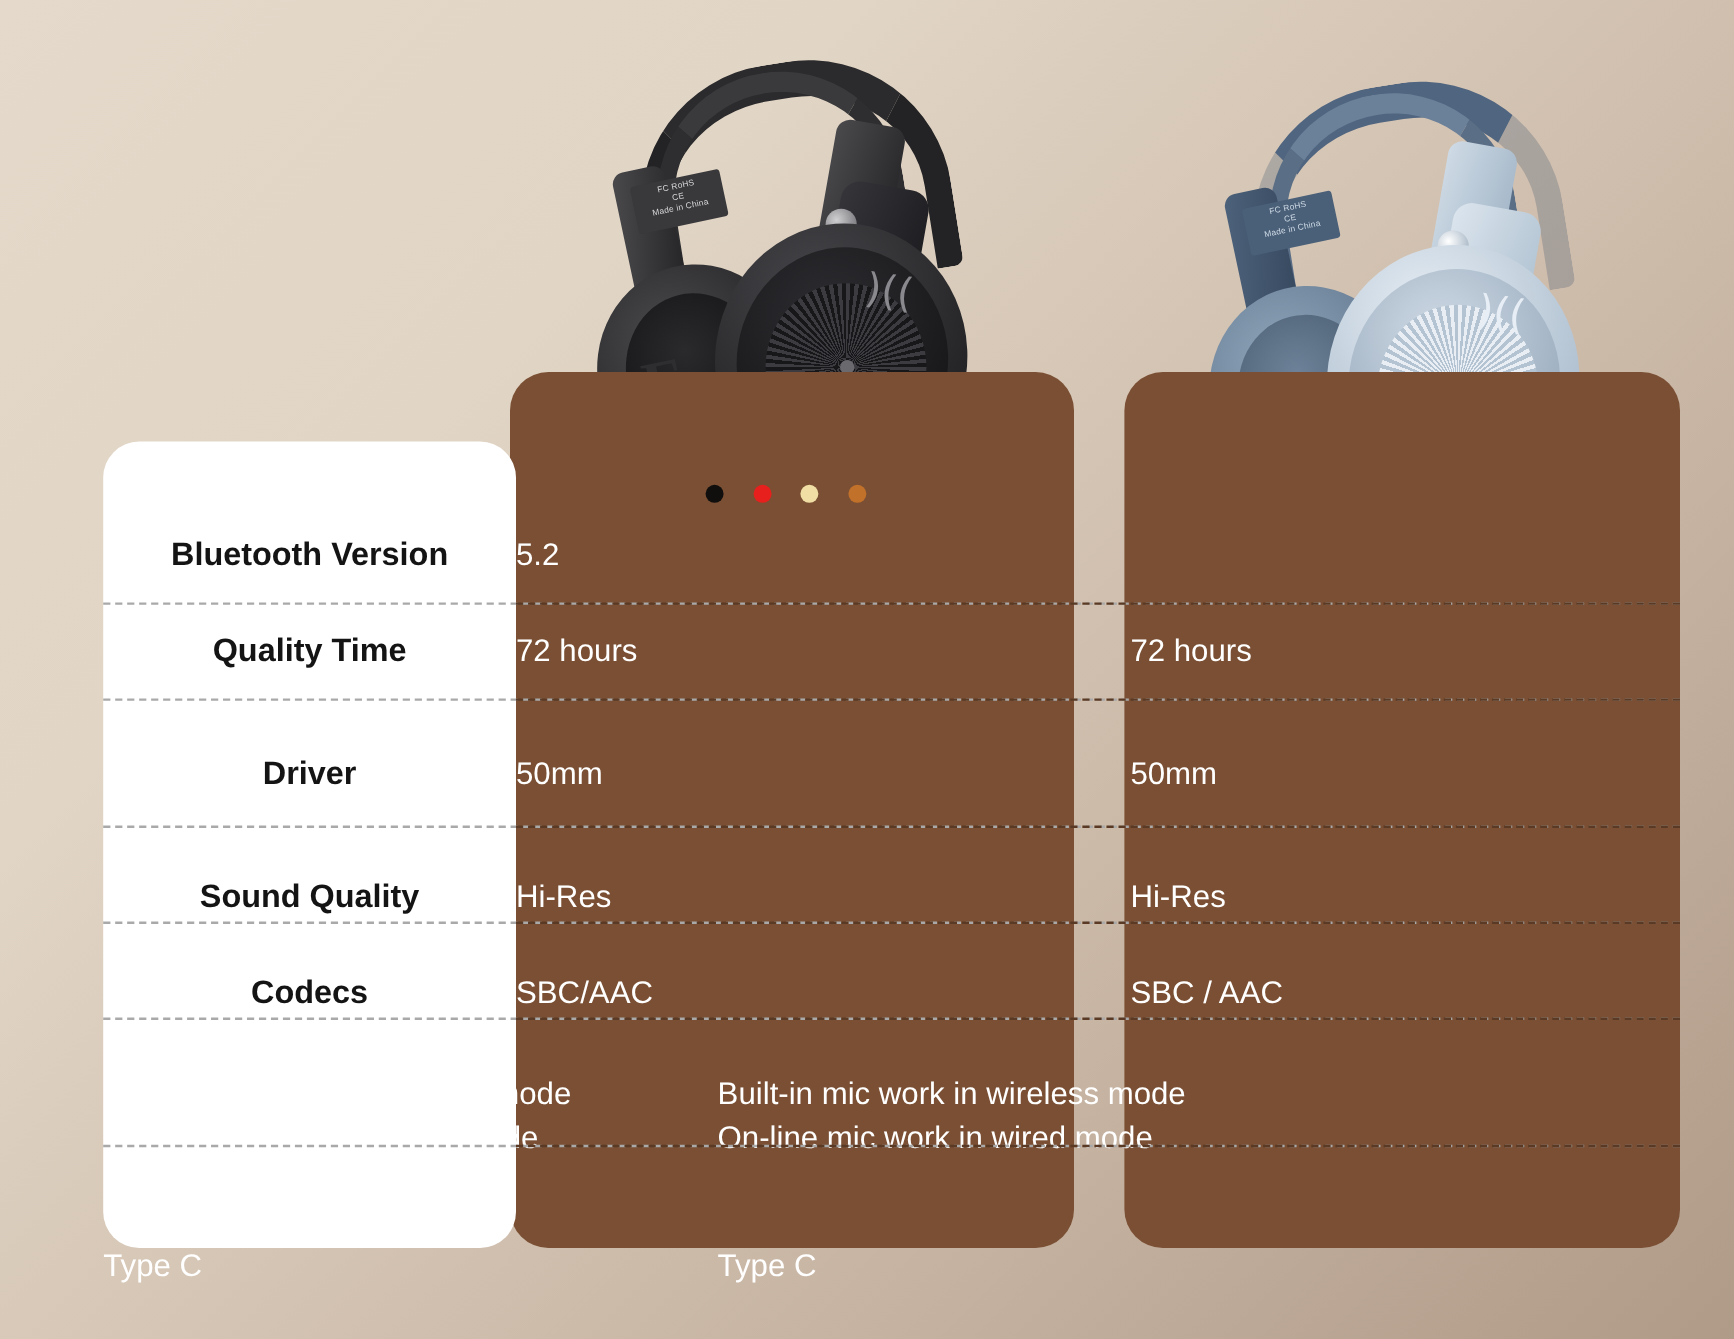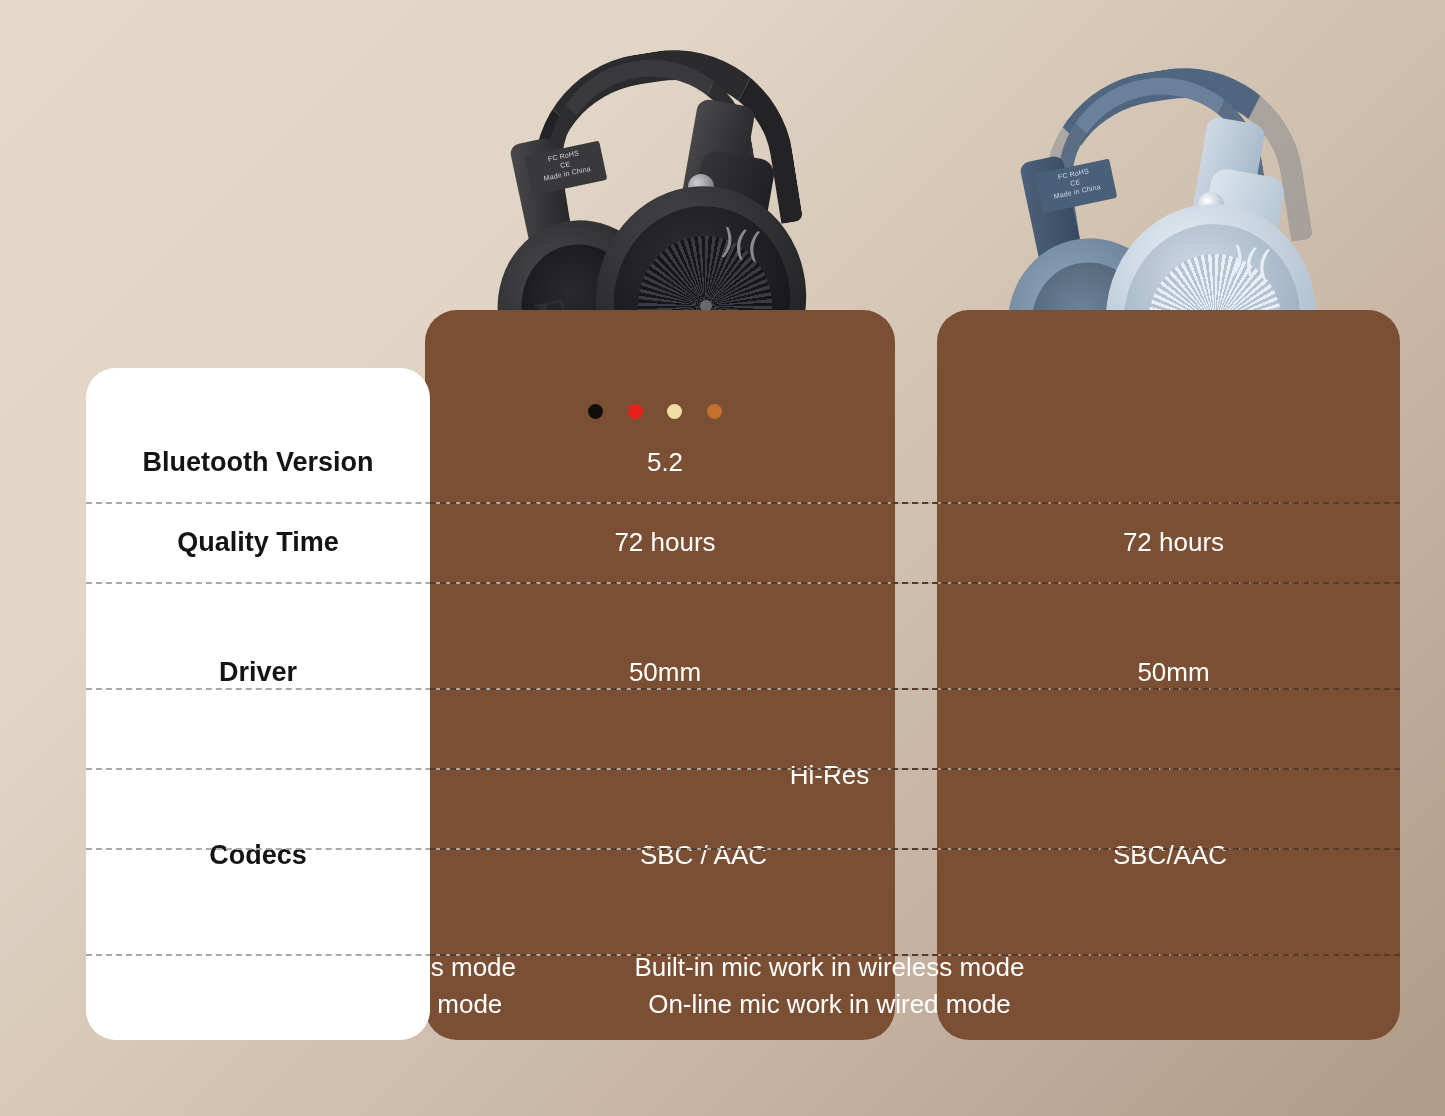--- a/index.html
+++ b/index.html
@@ -140,27 +140,27 @@
   #spec-table{position:absolute;left:86px;top:422px;width:1314px;}
   .row{position:relative;display:flex;align-items:center;box-sizing:border-box;}
   .hr{position:absolute;left:0;right:0;height:0;border-top:2px dashed #a9a9a9;}
   .hr span{position:absolute;top:-2px;height:0;border-top:2px dashed #5a3a24;}
 
   .cell-label{
     width:344px;flex:0 0 344px;text-align:center;
     font-size:27px;font-weight:bold;color:#141414;
   }
   .cell-val{
-    flex:0 0 470px;text-align:center;font-size:26px;color:#ffffff;
+    flex:0 0 470px;font-size:26px;color:#ffffff;
     line-height:1.42;
   }
   .cell-val.v2{flex:0 0 463px;margin-left:42px;}
 
   .r-h{height:80px;}
-  .r-m{height:125px;margin-top:28px;}
+  .r-m{height:125px;}
 </style>
 </head>
 <body>
 
 <div class="stage">
 
   <div class="hp" id="hp-black">
     <div class="band"></div>
     <div class="band-pad"></div>
     <div class="slider-l"></div>
@@ -240,31 +240,32 @@
   <div class="row r-m">
     <div class="cell-label">Driver</div>
     <div class="cell-val">50mm</div>
     <div class="cell-val v2">50mm</div>
   </div>
   <div class="hr" style="top:266px">
       <span style="left:344px;right:0"></span>
     </div>
 
   <div class="row r-h">
+    <div class="cell-label">Sound Quality</div>
     <div class="cell-val">Hi-Res</div>
     <div class="cell-val v2">Hi-Res</div>
   </div>
   <div class="hr" style="top:346px">
       <span style="left:344px;right:0"></span>
     </div>
 
   <div class="row r-h">
     <div class="cell-label">Codecs</div>
+    <div class="cell-val">SBC/AAC</div>
     <div class="cell-val v2">SBC / AAC</div>
-    <div class="cell-val">SBC/AAC</div>
   </div>
   <div class="hr" style="top:426px">
       <span style="left:344px;right:0"></span>
     </div>
 
   <div class="row r-m">
     <div class="cell-val">
       <div>Built-in mic work in wireless mode</div>
       <div>On-line mic work in wired mode</div>
     </div>

